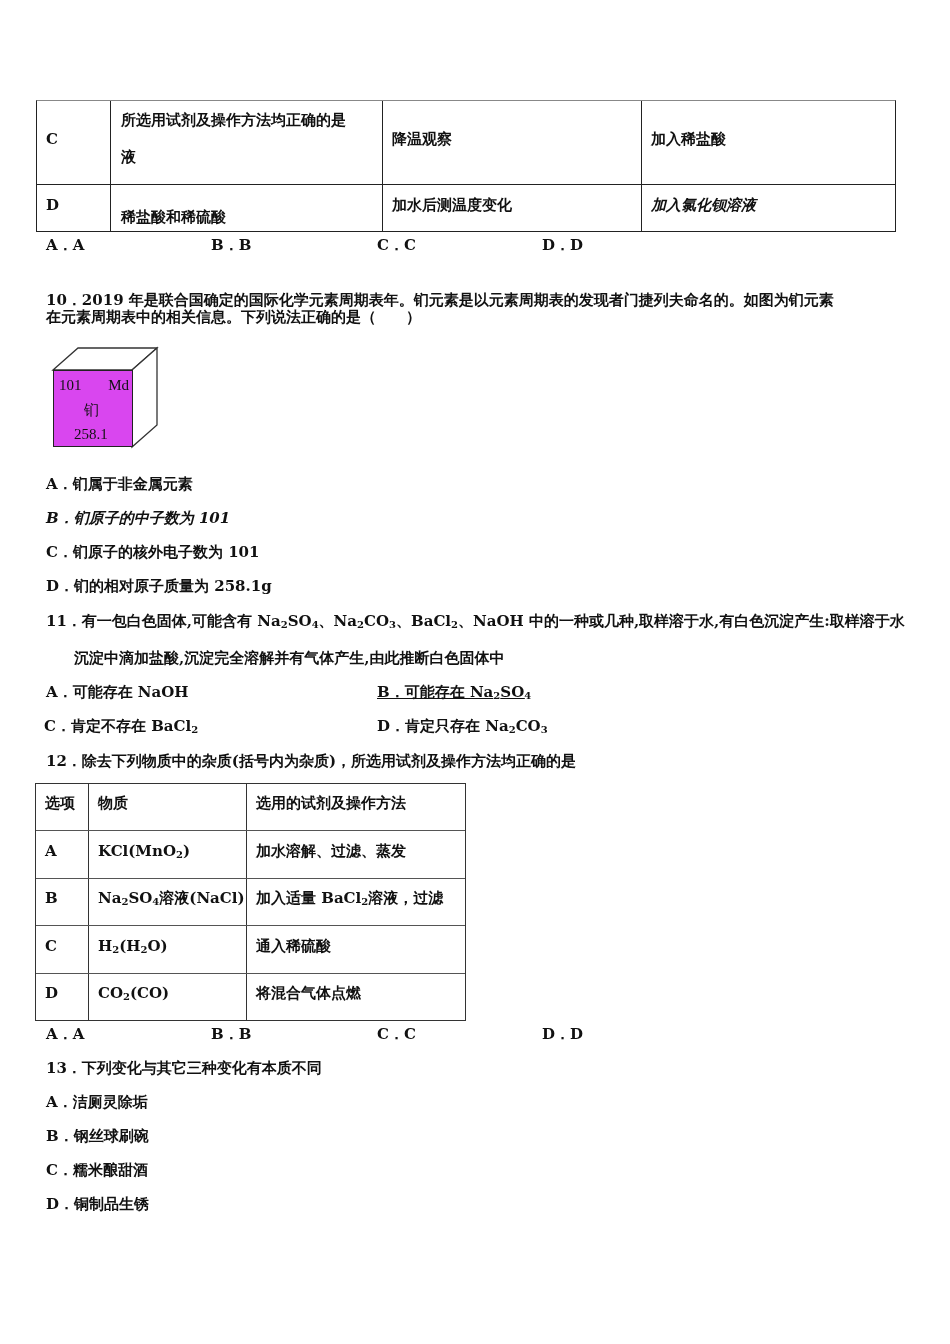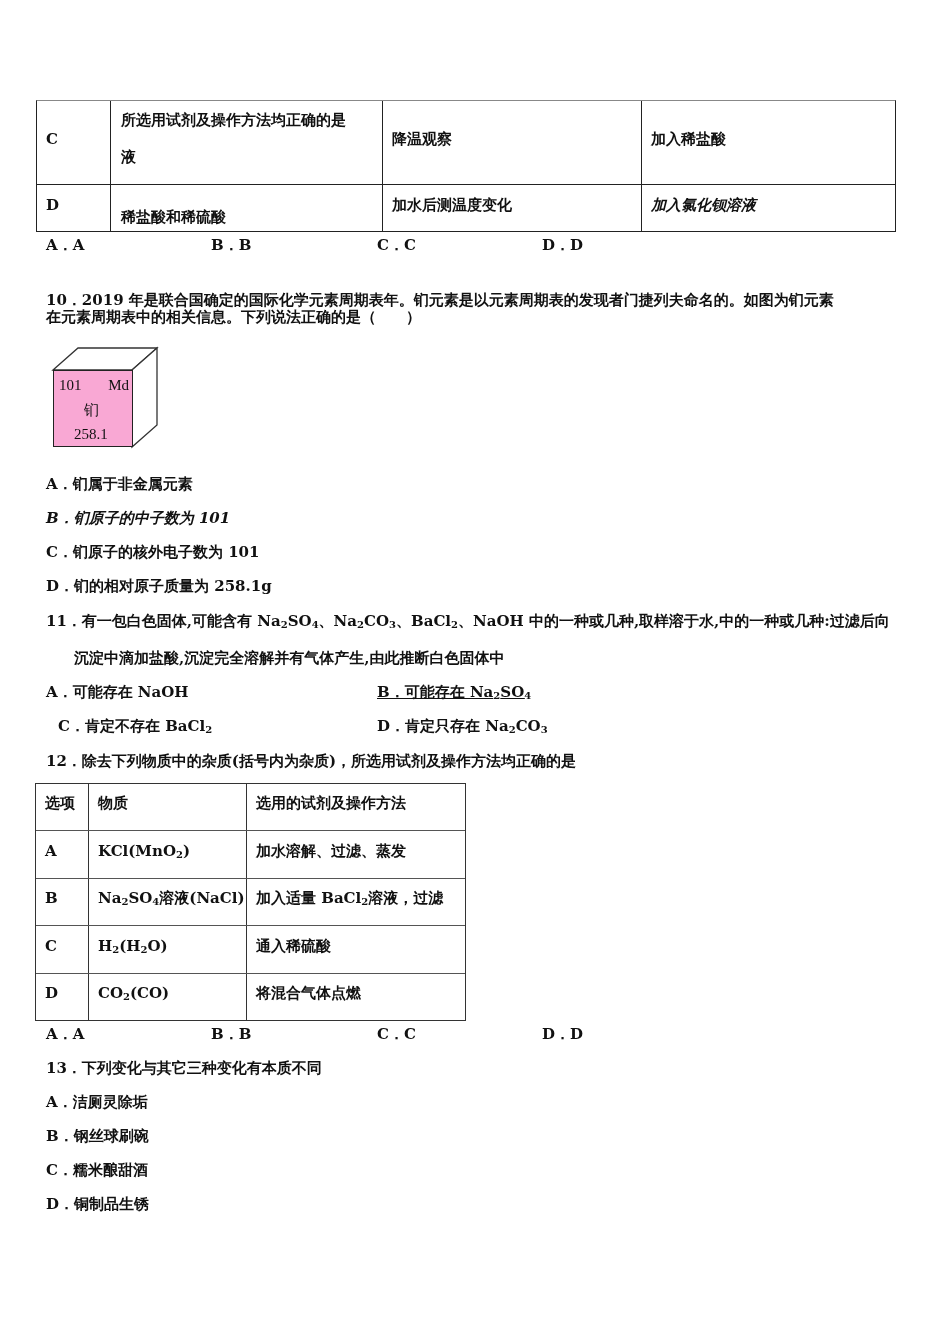--- a/index.html
+++ b/index.html
@@ -10,21 +10,21 @@
   
   .t1 { position:absolute; left:36px; top:100px; width:860px; height:132px; border:1.5px solid #222; border-top-color:#888; box-sizing:border-box; }
   .t1 .vline { position:absolute; top:0; bottom:0; width:0; border-left:1.5px solid #222; }
   .t1 .hline { position:absolute; left:0; right:0; height:0; border-top:1.5px solid #222; }
   .cell { position:absolute; white-space:nowrap; }
   
   .t2 { position:absolute; left:35px; top:783px; width:431px; height:238px; border:1.5px solid #333; box-sizing:border-box; }
   .t2 .vline { position:absolute; top:0; bottom:0; width:0; border-left:1.5px solid #333; }
   .t2 .hline { position:absolute; left:0; right:0; height:0; border-top:1.5px solid #555; }
   .opt-row span { position:absolute; }
-  .elem-box { position:absolute; left:53px; top:370px; width:80px; height:77px; border:1.5px solid #222; box-sizing:border-box; background:#f9a8d4; }
+  .elem-box { position:absolute; left:53px; top:370px; width:80px; height:77px; border:1.5px solid #222; box-sizing:border-box; background:#d946ef; }
 </style>
 </head>
 <body>
 
 <div class="t1">
   <div class="vline" style="left:73px"></div>
   <div class="vline" style="left:345px"></div>
   <div class="vline" style="left:604px"></div>
   <div class="hline" style="top:83px"></div>
 
@@ -59,26 +59,26 @@
   <span class="abs" style="right:3px; top:6px; font-family:'Liberation Serif',serif; font-weight:normal; font-size:15px;">Md</span>
   <span class="abs" style="left:30px; top:30px; font-weight:normal; font-size:15px;">钔</span>
   <span class="abs" style="left:20px; top:55px; font-family:'Liberation Serif',serif; font-weight:normal; font-size:15px;">258.1</span>
 </div>
 
 <div class="abs" style="left:46px; top:475px;">A．钔属于非金属元素</div>
 <div class="abs" style="left:46px; top:509px;font-style:italic;">B．钔原子的中子数为 101</div>
 <div class="abs" style="left:46px; top:543px;">C．钔原子的核外电子数为 101</div>
 <div class="abs" style="left:46px; top:577px;">D．钔的相对原子质量为 258.1g</div>
 
-<div class="abs" style="left:46px; top:612px;"><span>11．有一包白色固体,可能含有 Na</span><sub>2</sub><span>SO</span><sub>4</sub><span>、Na</span><sub>2</sub><span>CO</span><sub>3</sub><span>、BaCl</span><sub>2</sub><span>、NaOH 中的一种或几种,取样溶于水,中的一种或几种:过滤后向</span></div>
+<div class="abs" style="left:46px; top:612px;"><span>11．有一包白色固体,可能含有 Na</span><sub>2</sub><span>SO</span><sub>4</sub><span>、Na</span><sub>2</sub><span>CO</span><sub>3</sub><span>、BaCl</span><sub>2</sub><span>、NaOH 中的一种或几种,取样溶于水,有白色沉淀产生:取样溶于水</span></div>
 <div class="abs" style="left:46px; top:649px;margin-left:28px;">沉淀中滴加盐酸,沉淀完全溶解并有气体产生,由此推断白色固体中</div>
 
 <div class="abs" style="left:46px; top:683px;"><span>A．可能存在 NaOH</span></div>
 <div class="abs" style="left:377px; top:683px;text-decoration:underline;"><span>B．可能存在 Na</span><sub>2</sub><span>SO</span><sub>4</sub></div>
-<div class="abs" style="left:58px; top:717px;"><span>C．肯定不存在 BaCl</span><sub>2</sub></div>
+<div class="abs" style="left:44px; top:717px;"><span>C．肯定不存在 BaCl</span><sub>2</sub></div>
 <div class="abs" style="left:377px; top:717px;"><span>D．肯定只存在 Na</span><sub>2</sub><span>CO</span><sub>3</sub></div>
 
 <div class="abs" style="left:46px; top:752px;">12．除去下列物质中的杂质(括号内为杂质)，所选用试剂及操作方法均正确的是</div>
 
 <div class="t2">
   <div class="vline" style="left:52px"></div>
   <div class="vline" style="left:210px"></div>
   <div class="hline" style="top:46px"></div>
   <div class="hline" style="top:94px"></div>
   <div class="hline" style="top:141px"></div>

